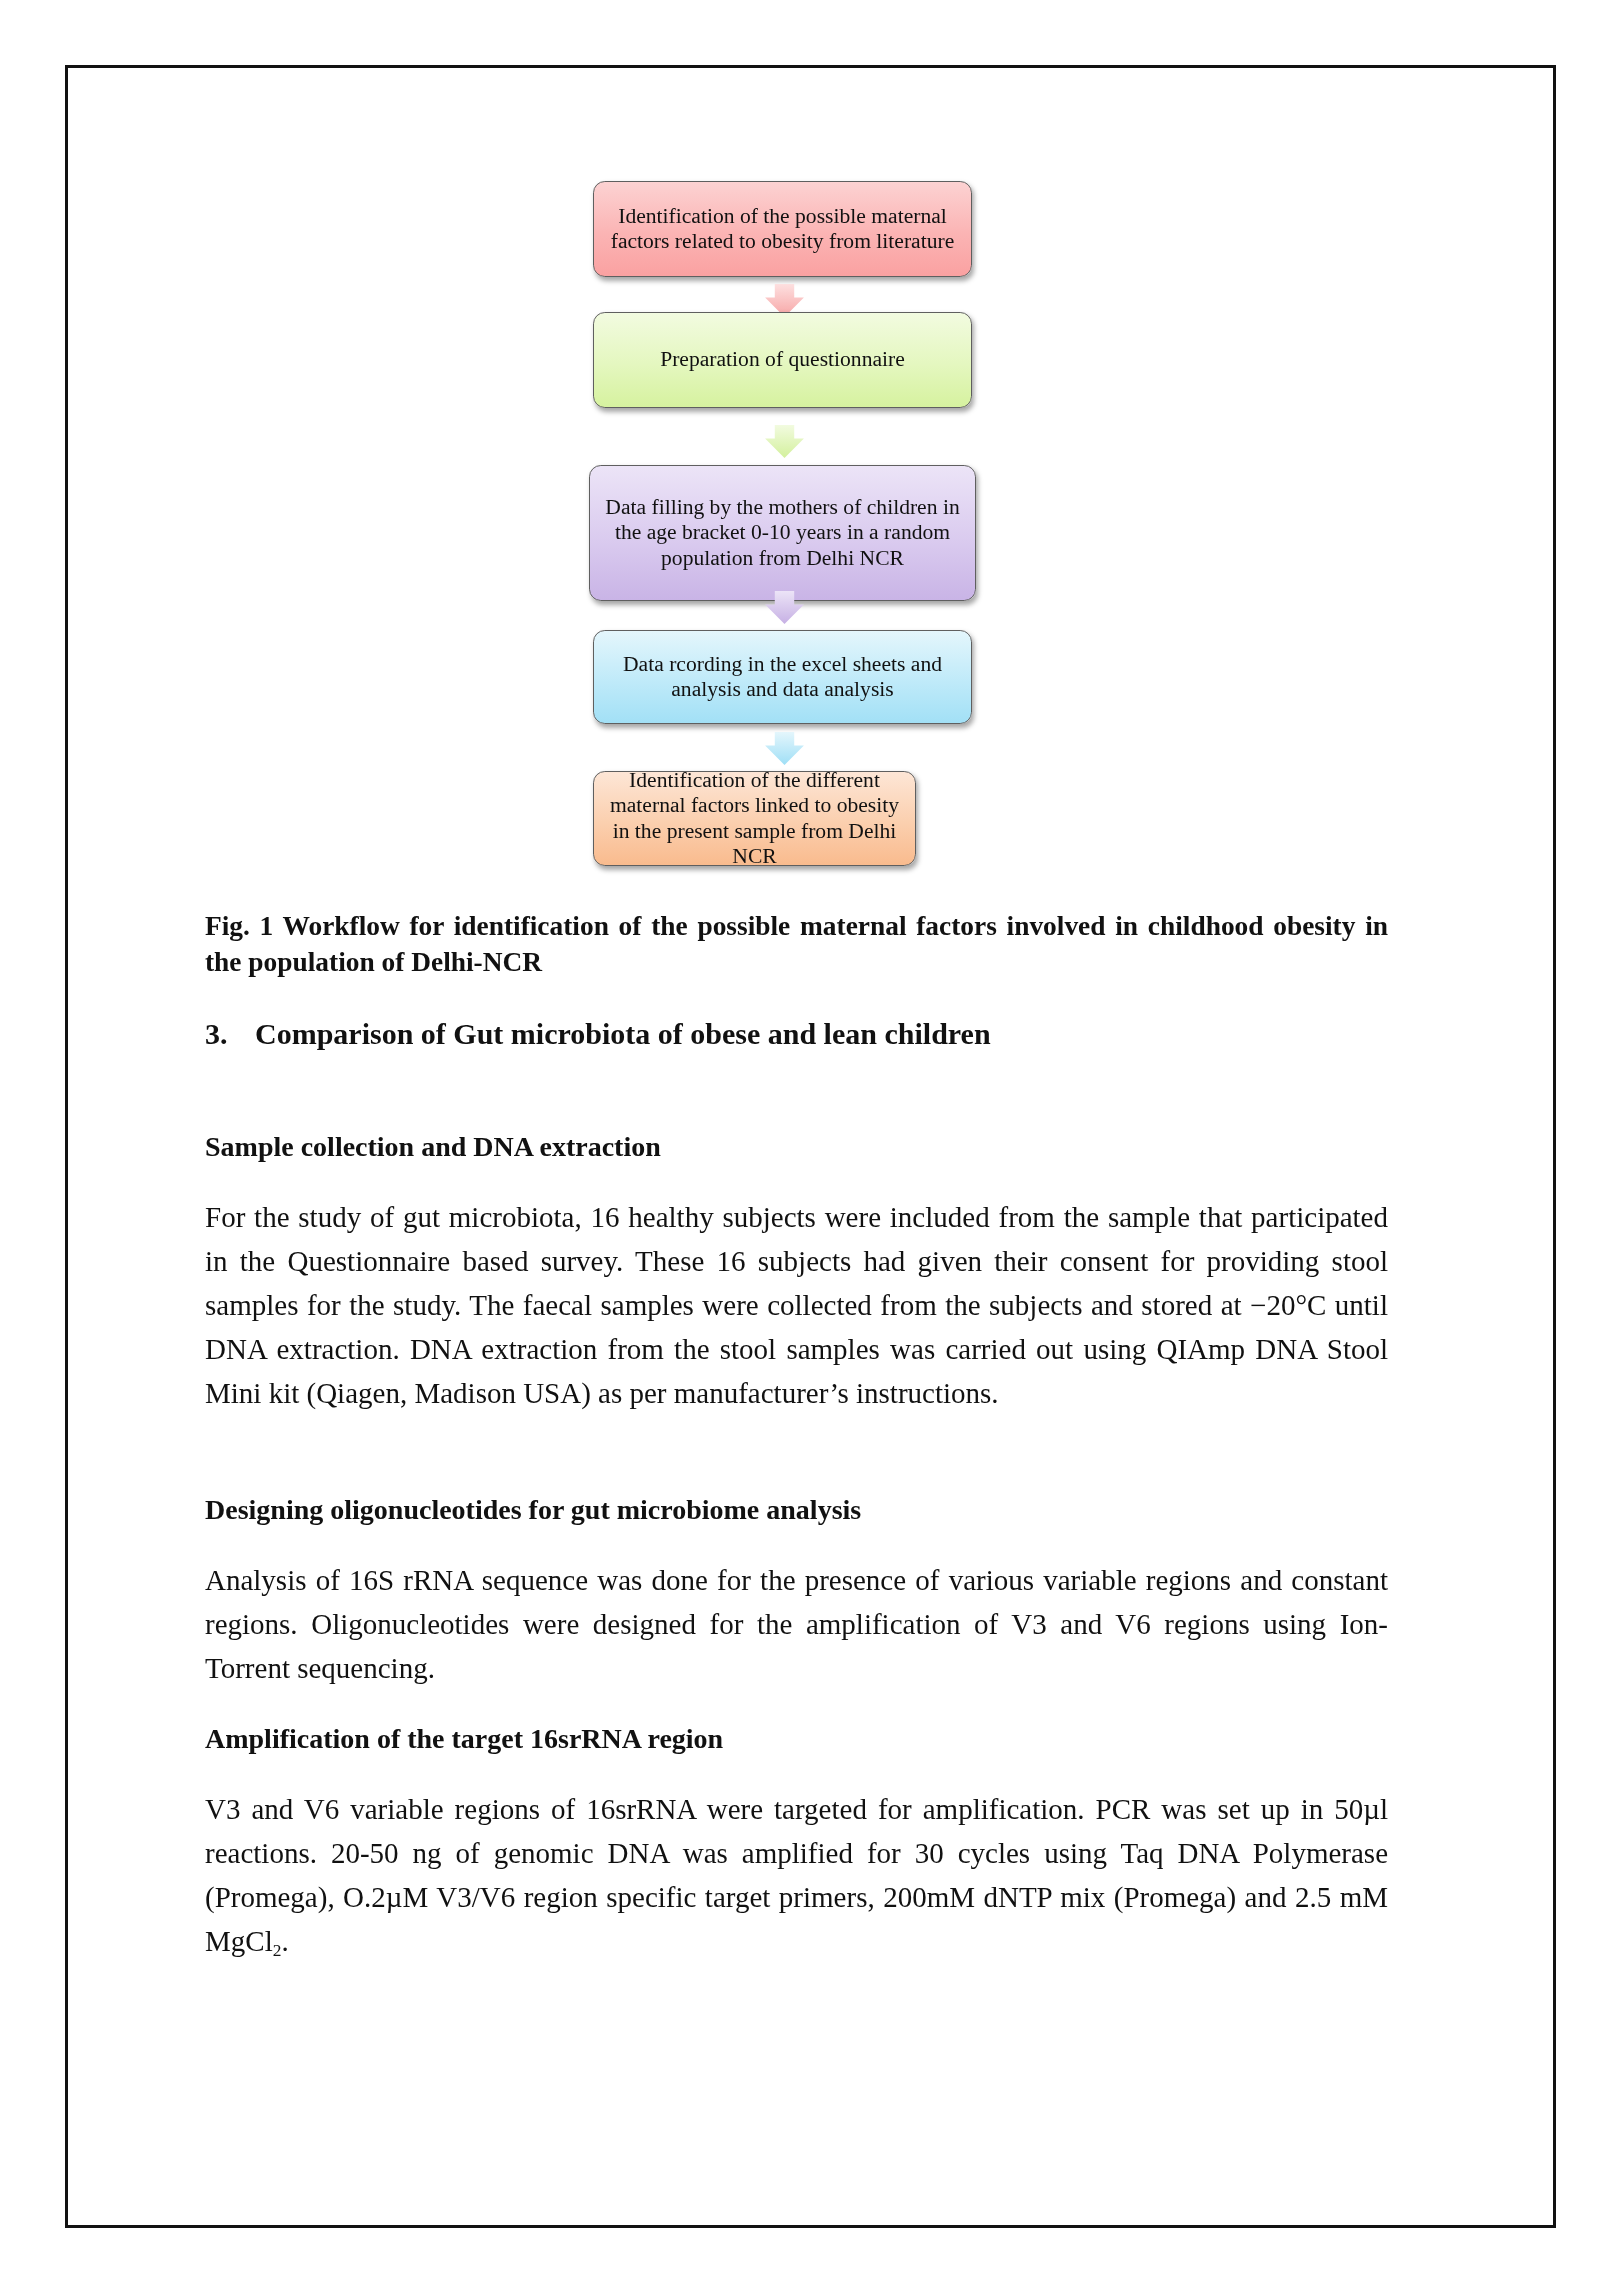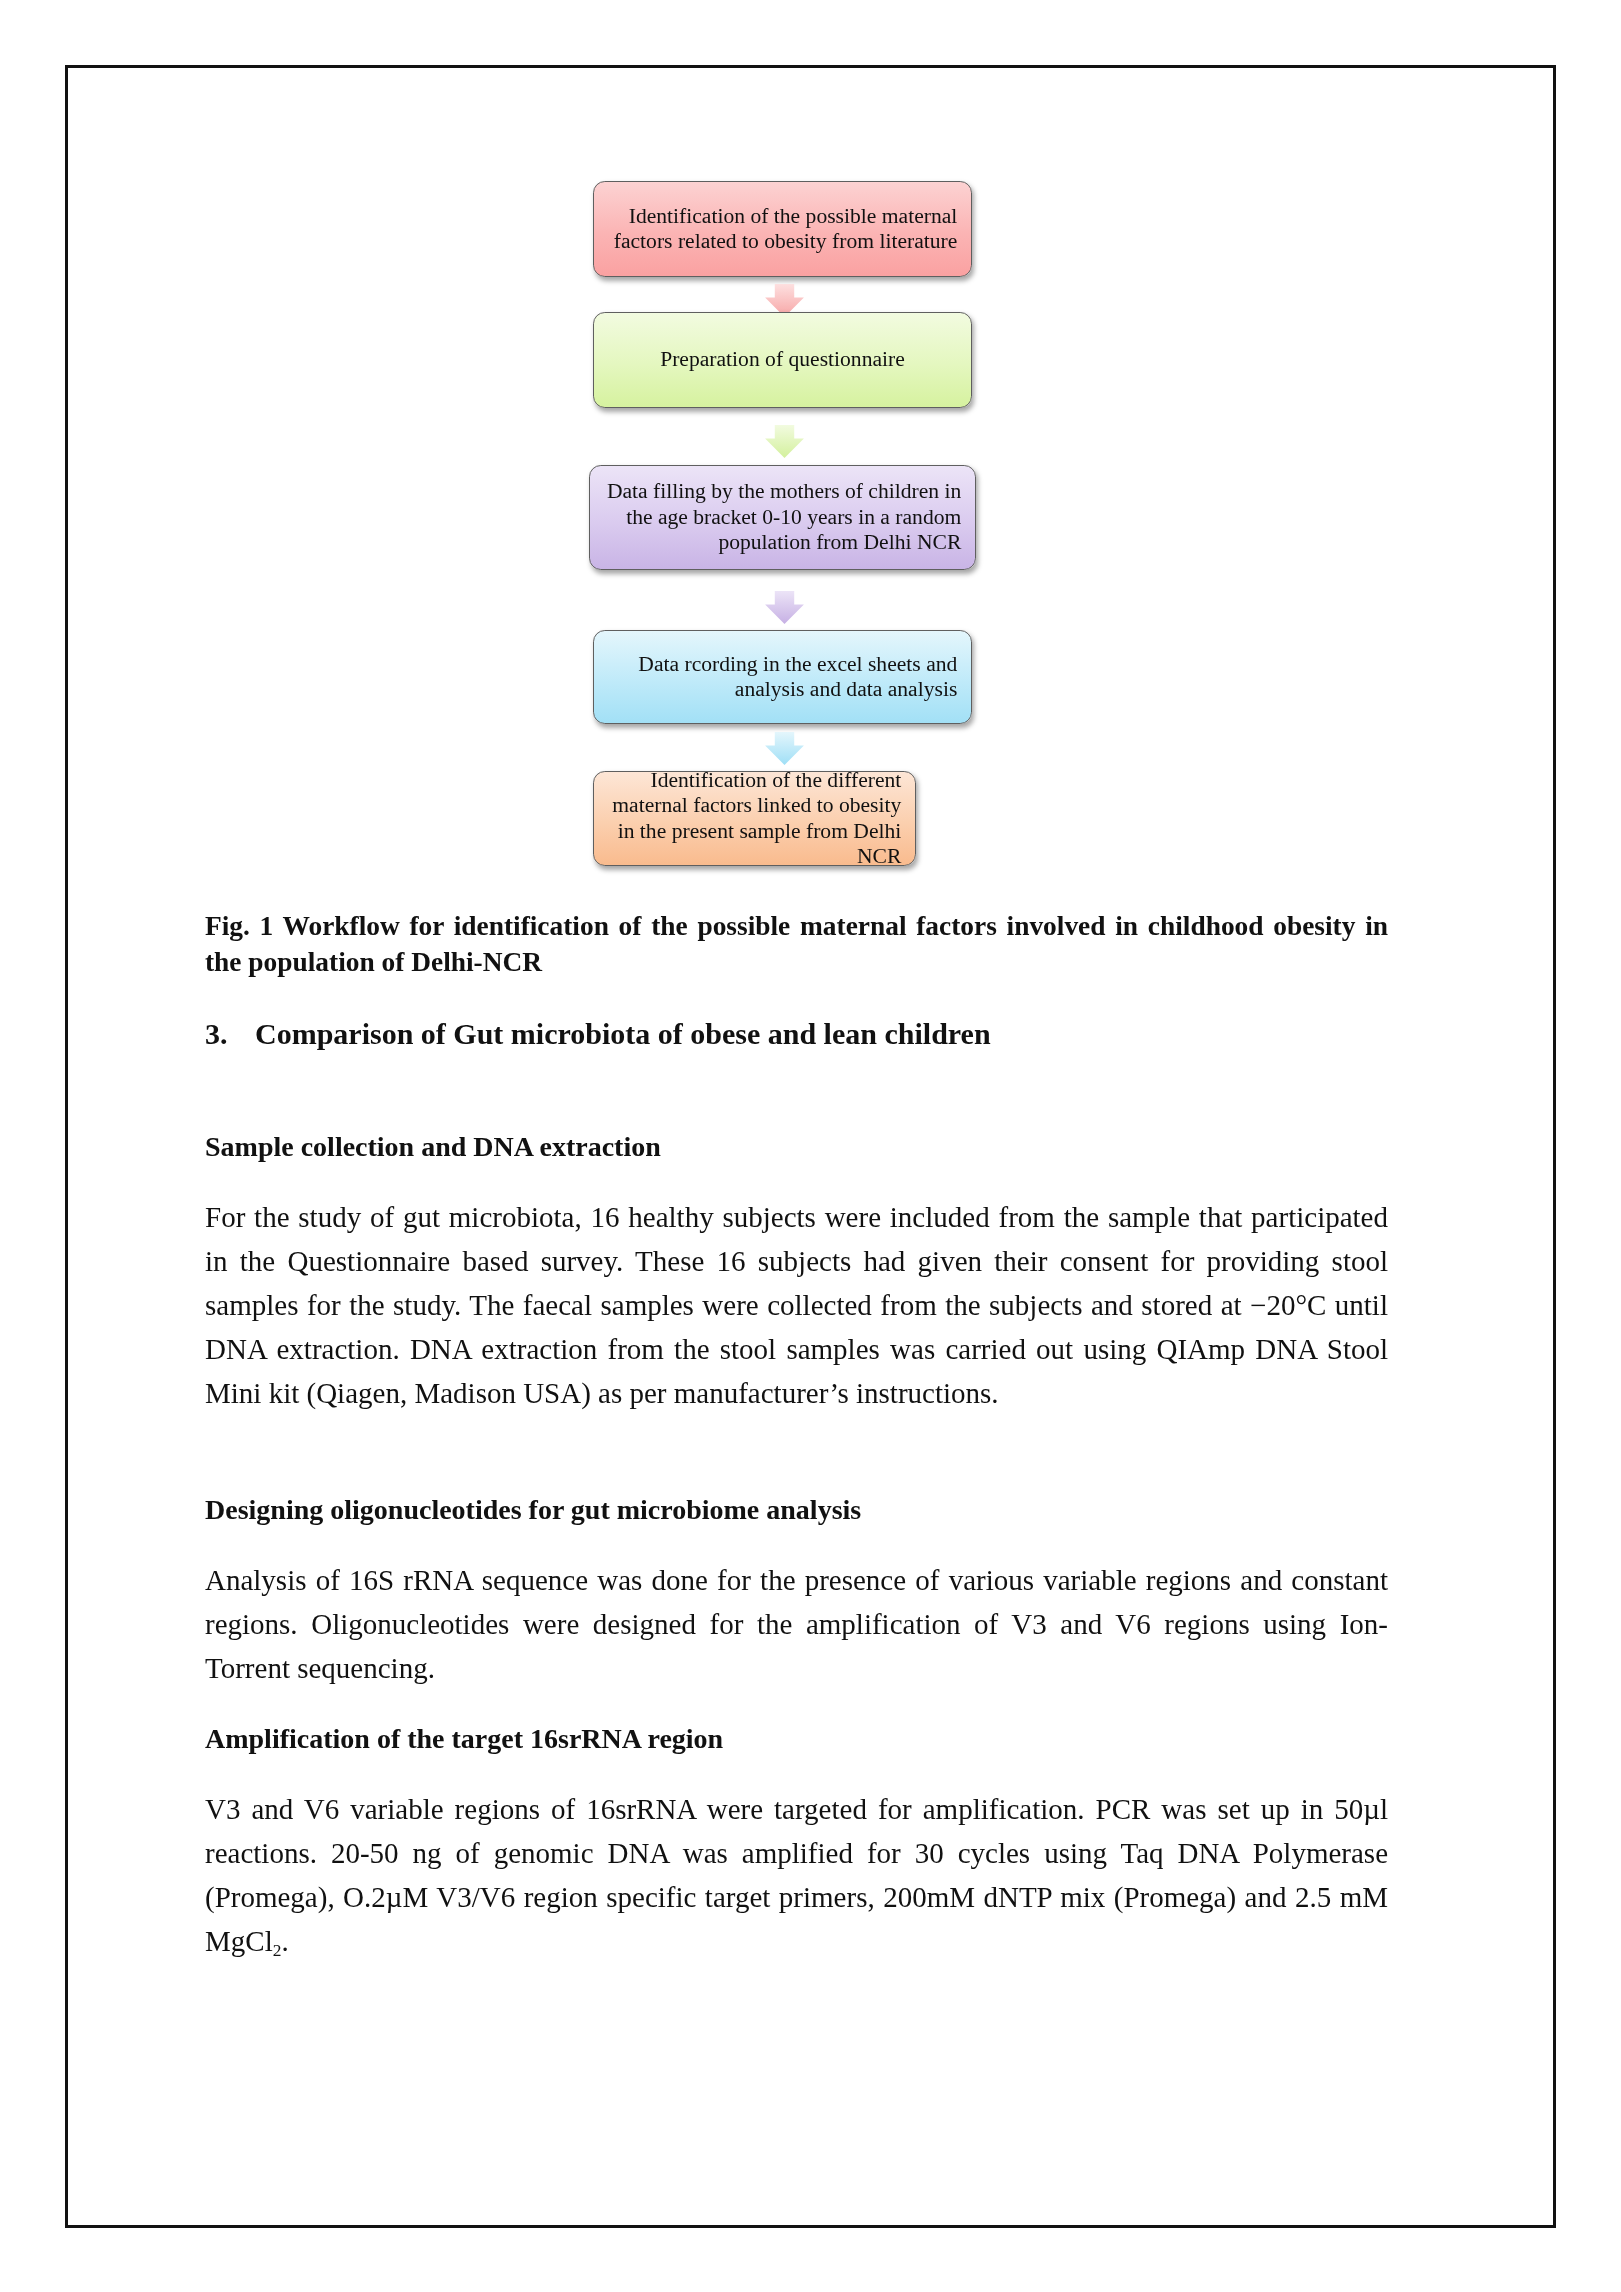--- a/index.html
+++ b/index.html
@@ -27,21 +27,21 @@
 
     
     .flow-box {
       position: absolute;
       box-sizing: border-box;
       border: 1.5px solid #5f5f5f;
       border-radius: 11.8px;
       display: flex;
       align-items: center;
       justify-content: center;
-      text-align: right;
+      text-align: center;
       font-size: 21.6px;
       line-height: 25.5px;
       color: #111111;
       box-shadow: 2px 3.9px 4.9px rgba(0,0,0,0.35);
       padding: 0 13.7px;
     }
     .flow-box span { display: block; }
     .box-red    { background: linear-gradient(to bottom, #fcd2d2 0%, #fbb4b4 55%, #faa1a1 100%); }
     .box-green  { background: linear-gradient(to bottom, #f2fbe0 0%, #e4f7bf 55%, #d6f29f 100%); }
     .box-purple { background: linear-gradient(to bottom, #ece4f7 0%, #dacbef 55%, #c9b4e6 100%); }
@@ -122,21 +122,21 @@
       <defs>
           <linearGradient id="ga2" x1="0" y1="0" x2="0" y2="1">
             <stop offset="0" stop-color="#f2fbe0"></stop>
             <stop offset="1" stop-color="#d3f09c"></stop>
           </linearGradient>
         </defs>
       <path d="M10 0 H30 V14 H40 L20 34 L0 14 H10 Z" fill="url(#ga2)"></path>
     </svg>
   </div>
 
-  <div class="flow-box box-purple" style="left:589px; top:465px; width:387px; height:105px;">
+  <div class="flow-box box-purple" style="left:589px; top:465px; width:387px; height:136px;">
     <span>Data filling by the mothers of children in the age bracket 0-10 years in a random population from Delhi NCR</span>
   </div>
 
   <div class="flow-arrow" style="left:765px; top:591px;">
     <svg width="39" height="33" viewBox="0 0 40 34">
       <defs>
           <linearGradient id="ga3" x1="0" y1="0" x2="0" y2="1">
             <stop offset="0" stop-color="#ece4f7"></stop>
             <stop offset="1" stop-color="#c6b0e4"></stop>
           </linearGradient>

